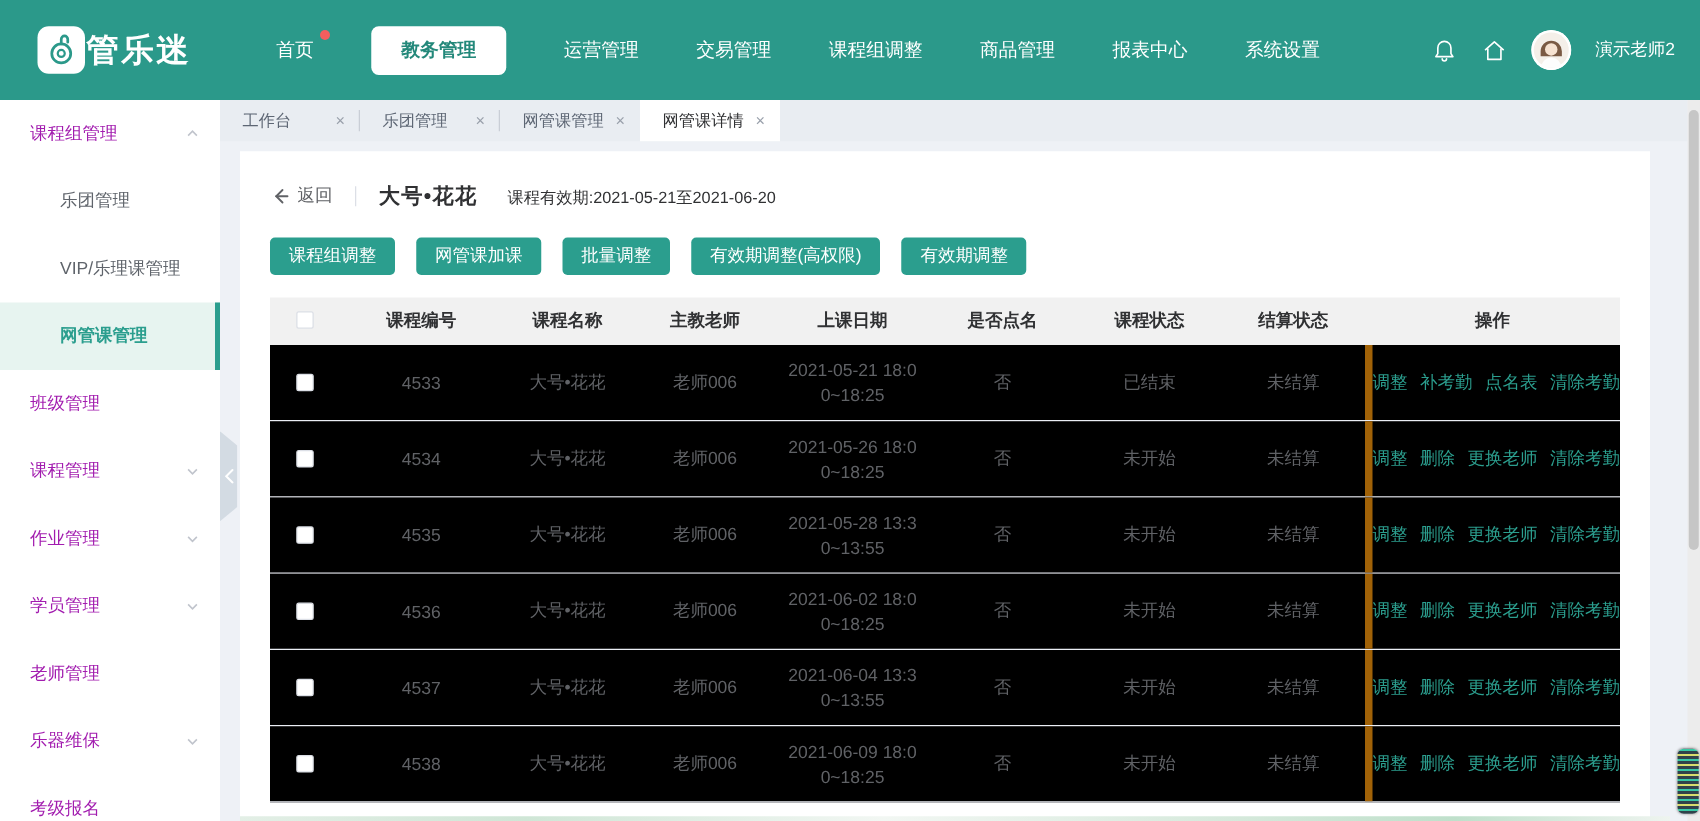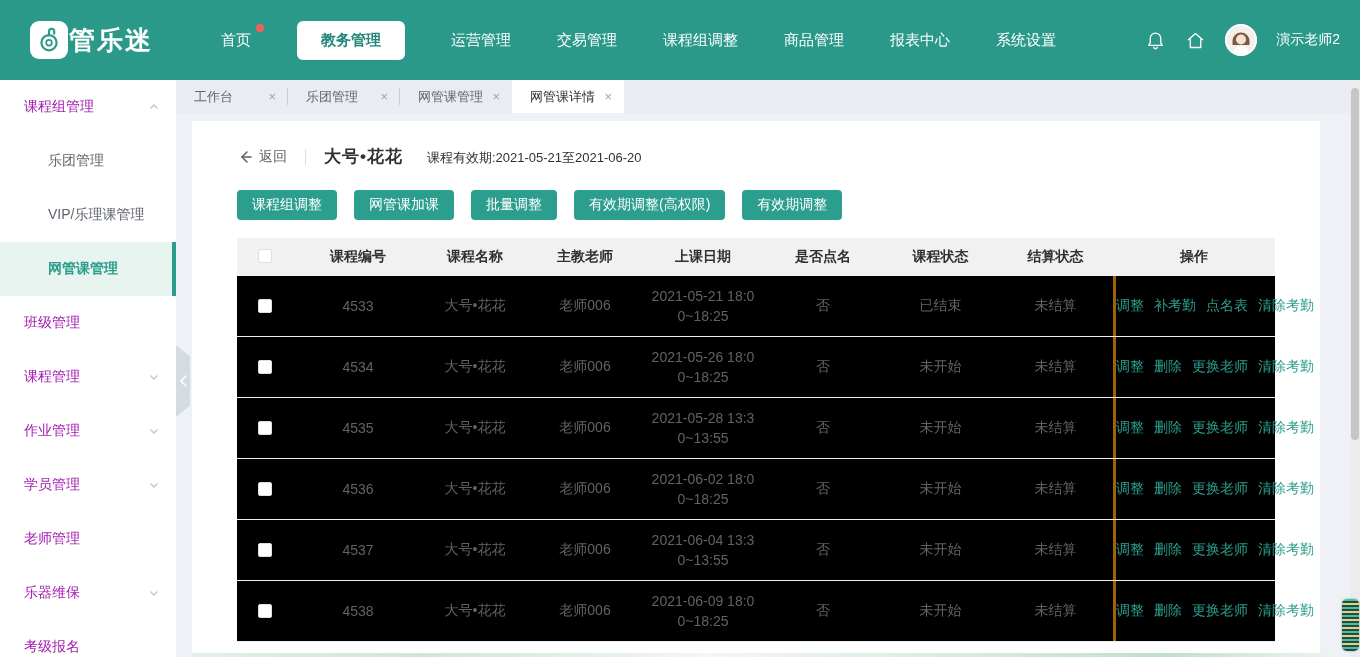--- a/index.html
+++ b/index.html
@@ -34,21 +34,21 @@
   
   .tabbar{position:absolute;top:80px;left:176px;right:10px;height:33px;background:#e9edf2;display:flex;z-index:10}
   .tab{width:112px;display:flex;align-items:center;padding:0 12px 0 18px;font-size:13px;color:#5d6674;cursor:pointer;position:relative;flex:none}
   .tab .lbl{white-space:nowrap}
   .tab .close{margin-left:auto;color:#99a0ab;font-size:13px;cursor:pointer}
   .tab.active{background:#fff;color:#303133}
   .tab.hasdiv::after{content:"";position:absolute;right:0;top:8px;bottom:8px;width:1px;background:#c9ced6}
 
   
   .content{position:absolute;top:113px;left:176px;right:10px;bottom:0;background:#eef1f6}
-  .card{margin:8px 30px 0 16px;background:#fff;height:calc(100% - 8px);padding:24px 45px;overflow:hidden}
+  .card{margin:8px 30px 0 16px;background:#fff;height:calc(100% - 8px);padding:24px 24px;overflow:hidden}
 
   .detail-head{display:flex;align-items:center}
   .back{display:flex;align-items:center;gap:6px;color:#606266;font-size:14px;cursor:pointer}
   .vdiv{width:1px;height:16px;background:#dcdfe6;margin:0 18px}
   .page-title{font-size:17px;font-weight:bold;color:#303133;letter-spacing:1px}
   .validity{font-size:13px;color:#303133;margin-left:24px;margin-top:2px}
 
   .btn-row{margin-top:22px;display:flex;gap:17px}
   .btn{height:30px;padding:0 15px;background:#2b9e8e;color:#fff;font-size:14px;border:none;border-radius:4px;
     display:flex;align-items:center;cursor:pointer;font-family:inherit;white-space:nowrap}
@@ -57,21 +57,21 @@
   .table{margin-top:18px}
   .thead{display:flex;align-items:center;background:#f1f1f1;height:38px}
   .th{font-size:14px;font-weight:bold;color:#303133;text-align:center}
   .trow{display:flex;align-items:stretch;min-height:61px;border-bottom:1px solid #ebeef5;background:#000000}
   .td{font-size:14px;color:#606266;text-align:center;display:flex;align-items:center;justify-content:center}
   .c0{width:56px;flex:none}.c1{width:130px;flex:none}.c2{width:104px;flex:none}.c3{width:116px;flex:none}
   .c4{width:120px;flex:none}.c5{width:120px;flex:none}.c6{width:115px;flex:none}.c7{width:115px;flex:none}
   .c8{flex:1}
   .datewrap{display:inline-block;width:108px;word-break:break-all;line-height:20px}
   .ops{display:flex;justify-content:center;align-items:center;gap:10px}
-  .trow .ops{border-left:3px solid #a16207}
+  .trow .ops{border-left:6px solid #a16207}
   .oplink{color:#2b9e8e;cursor:pointer;white-space:nowrap;text-decoration:none}
   .cb{appearance:none;-webkit-appearance:none;width:14px;height:14px;border:1px solid #dcdfe6;border-radius:2px;background:#fff;cursor:pointer}
 
   
   .vscroll{position:absolute;top:80px;right:0;width:10px;bottom:0;background:#ececec;z-index:40}
   .vthumb{position:absolute;top:8px;left:1px;width:8px;height:352px;border-radius:4px;background:#c6c6c6}
   .corner-widget{position:absolute;right:1px;bottom:6px;width:17px;height:52px;border-radius:5px;z-index:50;
     background:repeating-linear-gradient(180deg,#37c8a4 0 2px,#31424b 2px 4px,#d8dc6e 4px 6px,#31424b 6px 8px);
     box-shadow:0 0 2px rgba(0,0,0,.4)}
   .bottom-strip{position:absolute;left:192px;right:24px;bottom:0;height:4px;z-index:15;

